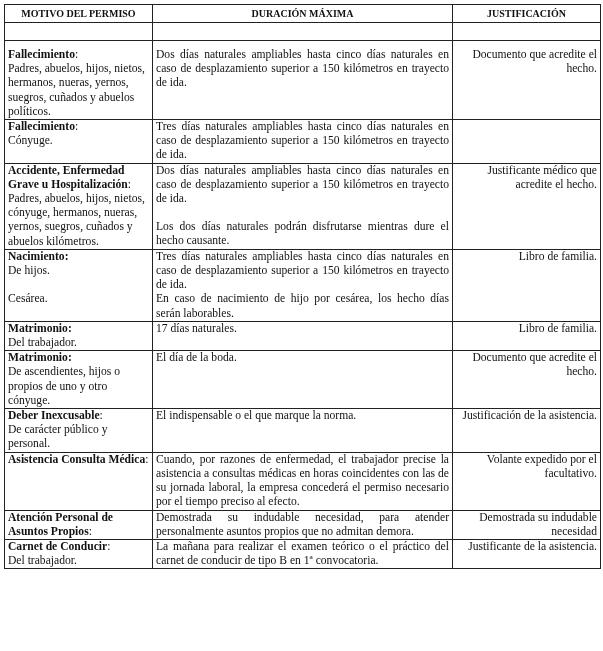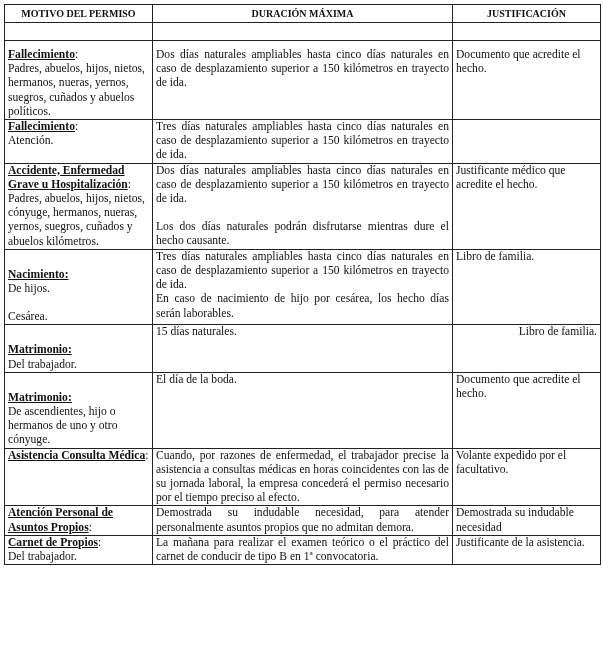--- a/index.html
+++ b/index.html
@@ -12,25 +12,25 @@
   table.permits th, table.permits td {
     border: 1px solid #222; vertical-align: top; padding: 0 3px;
   }
   table.permits th {
     font-weight: bold; font-size: 10px; text-align: center; height: 17px; line-height: 17px;
   }
   col.c1 { width: 148px; }
   col.c2 { width: 300px; }
   col.c3 { width: 148px; }
   tr.spacer td { height: 17px; }
-  .title { font-weight: bold; text-decoration: underline; display: block; margin-top: 18px; }
+  .title { font-weight: bold; display: block; }
   .sub { display: block; }
   .gap { display: block; height: 14px; }
   td.dur { text-align: justify; }
-  td.just { text-align: left; }
+  td.just { text-align: right; }
   td.just.right { text-align: right; }
 </style>
 </head>
 <body>
 
 <table class="permits">
   <colgroup>
       <col class="c1">
       <col class="c2">
       <col class="c3">
@@ -54,21 +54,21 @@
         <span><span class="title" style="display:inline;">Fallecimiento</span><span>:</span></span>
         <span class="sub">Padres, abuelos, hijos, nietos, hermanos, nueras, yernos, suegros, cuñados y abuelos políticos.</span>
       </td>
       <td class="dur" style="padding-top:7px;">Dos días naturales ampliables hasta cinco días naturales en caso de desplazamiento superior a 150 kilómetros en trayecto de ida.</td>
       <td class="just" style="padding-top:7px;">Documento que acredite el hecho.</td>
     </tr>
 
     <tr>
       <td>
         <span><span class="title" style="display:inline;">Fallecimiento</span><span>:</span></span>
-        <span class="sub">Atención.</span>
+        <span class="sub">Cónyuge.</span>
       </td>
       <td class="dur">Tres días naturales ampliables hasta cinco días naturales en caso de desplazamiento superior a 150 kilómetros en trayecto de ida.</td>
       <td class="just"></td>
     </tr>
 
     <tr>
       <td>
         <span><span class="title" style="display:inline;">Accidente, Enfermedad Grave u Hospitalización</span><span>:</span></span>
         <span class="sub">Padres, abuelos, hijos, nietos, cónyuge, hermanos, nueras, yernos, suegros, cuñados y abuelos kilómetros.</span>
       </td>
@@ -92,54 +92,62 @@
         <span class="sub">En caso de nacimiento de hijo por cesárea, los hecho días serán laborables.</span>
       </td>
       <td class="just">Libro de familia.</td>
     </tr>
 
     <tr>
       <td>
         <span class="title">Matrimonio:</span>
         <span class="sub">Del trabajador.</span>
       </td>
-      <td class="dur">15 días naturales.</td>
+      <td class="dur">17 días naturales.</td>
       <td class="just right">Libro de familia.</td>
     </tr>
 
     <tr>
       <td>
         <span class="title">Matrimonio:</span>
-        <span class="sub">De ascendientes, hijo o hermanos de uno y otro cónyuge.</span>
+        <span class="sub">De ascendientes, hijos o propios de uno y otro cónyuge.</span>
       </td>
       <td class="dur">El día de la boda.</td>
       <td class="just">Documento que acredite el hecho.</td>
     </tr>
 
 
+    <tr>
+      <td>
+        <span><span class="title" style="display:inline;">Deber Inexcusable</span><span>:</span></span>
+        <span class="sub">De carácter público y personal.</span>
+      </td>
+      <td class="dur">El indispensable o el que marque la norma.</td>
+      <td class="just">Justificación de la asistencia.</td>
+    </tr>
 
 
     <tr>
       <td>
         <span><span class="title" style="display:inline;">Asistencia Consulta Médica</span><span>:</span></span>
       </td>
       <td class="dur">Cuando, por razones de enfermedad, el trabajador precise la asistencia a consultas médicas en horas coincidentes con las de su jornada laboral, la empresa concederá el permiso necesario por el tiempo preciso al efecto.</td>
       <td class="just">Volante expedido por el facultativo.</td>
     </tr>
 
     <tr>
       <td>
         <span><span class="title" style="display:inline;">Atención Personal de Asuntos Propios</span><span>:</span></span>
       </td>
       <td class="dur">Demostrada su indudable necesidad, para atender personalmente asuntos propios que no admitan demora.</td>
       <td class="just">Demostrada su indudable necesidad</td>
     </tr>
 
     <tr>
       <td>
-        <span><span class="title" style="display:inline;">Carnet de Propios</span><span>:</span></span>
+        <span><span class="title" style="display:inline;">Carnet de Conducir</span><span>:</span></span>
         <span class="sub">Del trabajador.</span>
       </td>
       <td class="dur">La mañana para realizar el examen teórico o el práctico del carnet de conducir de tipo B en 1ª convocatoria.</td>
       <td class="just">Justificante de la asistencia.</td>
     </tr>
   </tbody>
 </table>
 
 </body></html>

